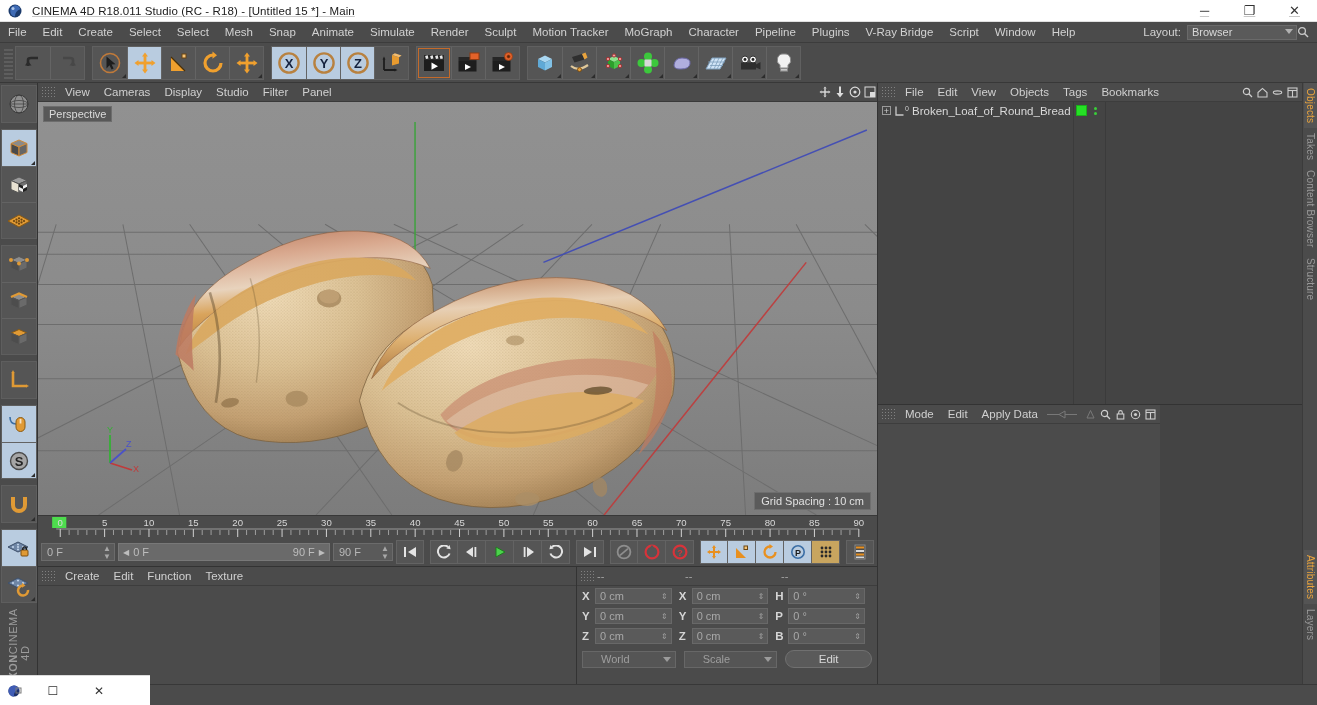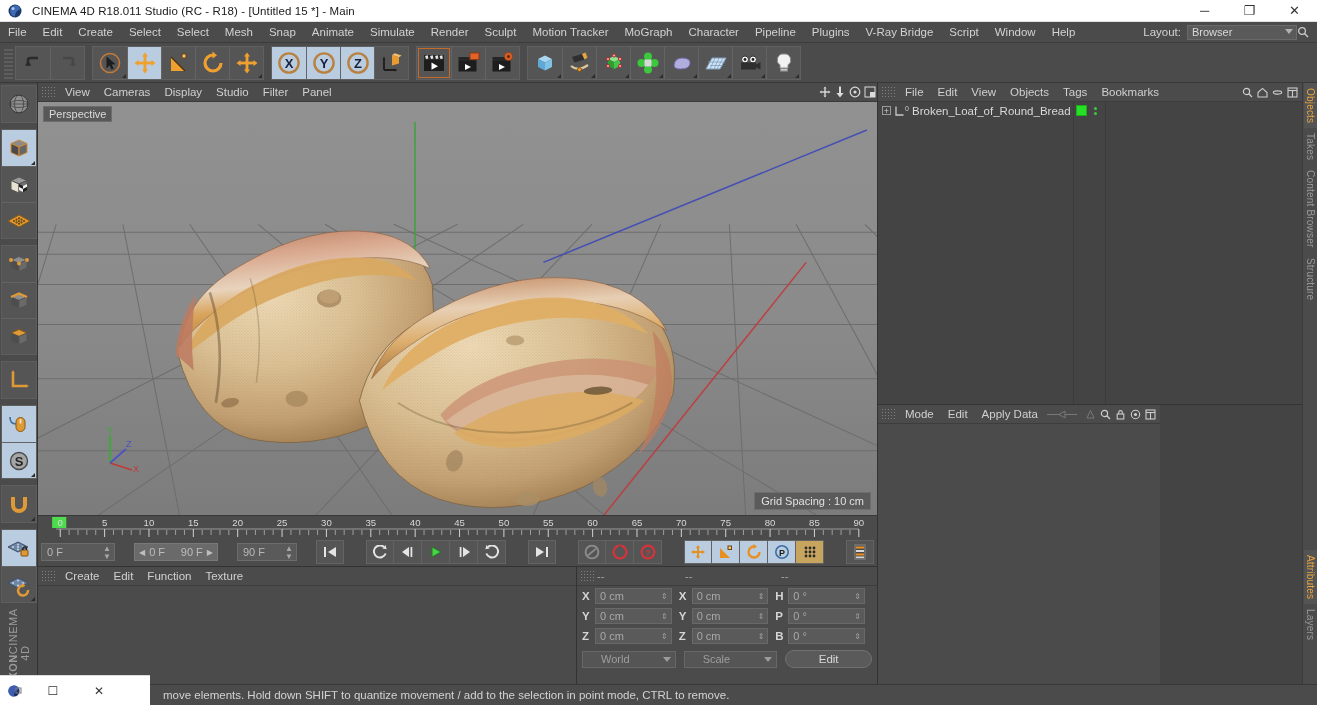--- a/index.html
+++ b/index.html
@@ -8,20 +8,21 @@
     width:1317px; height:705px; overflow:hidden;
     font-family:"Liberation Sans", sans-serif;
     font-size:11.5px; color:#c8c8c8;
     -webkit-font-smoothing:antialiased;
     position:relative;
   }
   
   #titlebar{
     height:22px; background:#ffffff; display:flex; align-items:center;
     border-bottom:1px solid #e0e0e0;
+    text-decoration:underline;
   }
   #titlebar .tb-icon{ width:22px; height:22px; margin-left:4px; display:flex;align-items:center;justify-content:center;}
   #titlebar .tb-title{ color:#202020; font-size:11.5px; margin-left:6px; letter-spacing:.1px;}
   #titlebar .tb-spacer{flex:1;}
   #titlebar .tb-btn{ width:45px;height:22px;display:flex;align-items:center;justify-content:center;color:#333;font-size:13px;}
 
   
   #menubar{
     height:21px; background:#4b4b4b; display:flex; align-items:center; gap:0px;
     border-bottom:1px solid #3c3c3c;
@@ -92,21 +93,21 @@
   #gridsvg{ position:absolute; inset:0; width:100%; height:100%;}
   #persp-label{ position:absolute; left:5px; top:4px; background:#585858; color:#dcdcdc;
     font-size:11px; padding:1px 5px; border:1px solid #6d6d6d;}
   #gridspacing{ position:absolute; right:6px; bottom:5px; background:#5b5b5b; color:#e0e0e0;
     font-size:11px; padding:2px 6px; border:1px solid #6e6e6e;}
   #axisgizmo{ position:absolute; left:58px; bottom:42px; width:50px;height:50px;}
 
   
   #timeline{ background:#4b4b4b; border-top:1px solid #383838;}
   #tlruler{ height:22px; position:relative; background:#4b4b4b; margin:0 0 0 0;}
-  #tlrow{ height:28px; display:flex; align-items:center; padding:0 3px; gap:19px;}
+  #tlrow{ height:28px; display:flex; align-items:center; padding:0 3px; gap:3px;}
   .tfield{ height:18px; background:#5a5a5a; border:1px solid #6b6b6b; color:#b8b8b8;
     font-size:11px; display:flex; align-items:center; padding-left:5px; position:relative;}
   .tfield .spin{ position:absolute; right:3px; top:1px; color:#a8a8a8; font-size:8px; line-height:8px;}
   .tslider{ flex:1; height:18px; background:#6a6a6a; border:1px solid #787878;
     display:flex; align-items:center; justify-content:space-between; padding:0 4px;
     color:#bdbdbd; font-size:11px;}
   .tbbtn{ width:28px;height:24px;background:#555;border:1px solid #636363;
     display:flex;align-items:center;justify-content:center;}
   .tbgroup{display:flex;}
   .tbgroup .tbbtn + .tbbtn{ border-left:none;}
@@ -1283,21 +1284,20 @@
       <div style="flex:1"></div>
       <div class="vtab active">Attributes</div>
       <div class="vtab">Layers</div>
       <div style="height:60px"></div>
     </div>
   </div>
 </div>
 
 <div id="statusbar">
   <div class="grip2"></div>
-  <div class="stext" style="margin-left:152px;">move elements. Hold down SHIFT to quantize movement / add to the selection in point mode, CTRL to remove.</div>
 </div>
 
 <div id="taskwin">
   <div class="tw-ic">
     <svg width="16" height="16" viewBox="0 0 16 16">
         <circle cx="7" cy="8" r="5.6" fill="#1b2f6b"></circle>
         <path d="M7 2.4 A5.6 5.6 0 0 1 12.2 6 A6.6 6.6 0 0 0 7 13.6 A5.6 5.6 0 0 1 7 2.4Z" fill="#3f5cb5"></path>
         <rect x="9" y="5" width="5" height="5" fill="none" stroke="#7a7a7a"></rect>
       </svg>
   </div>

